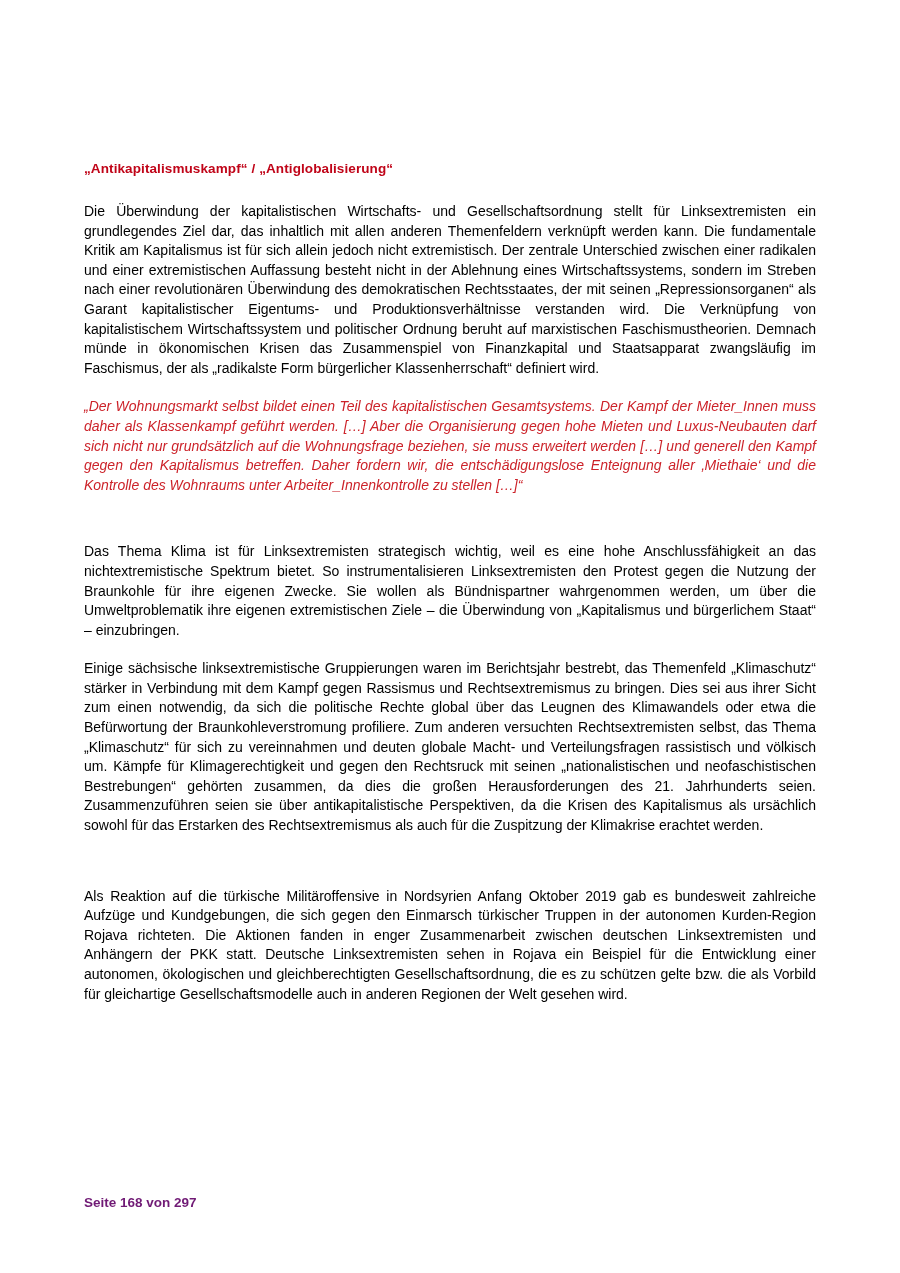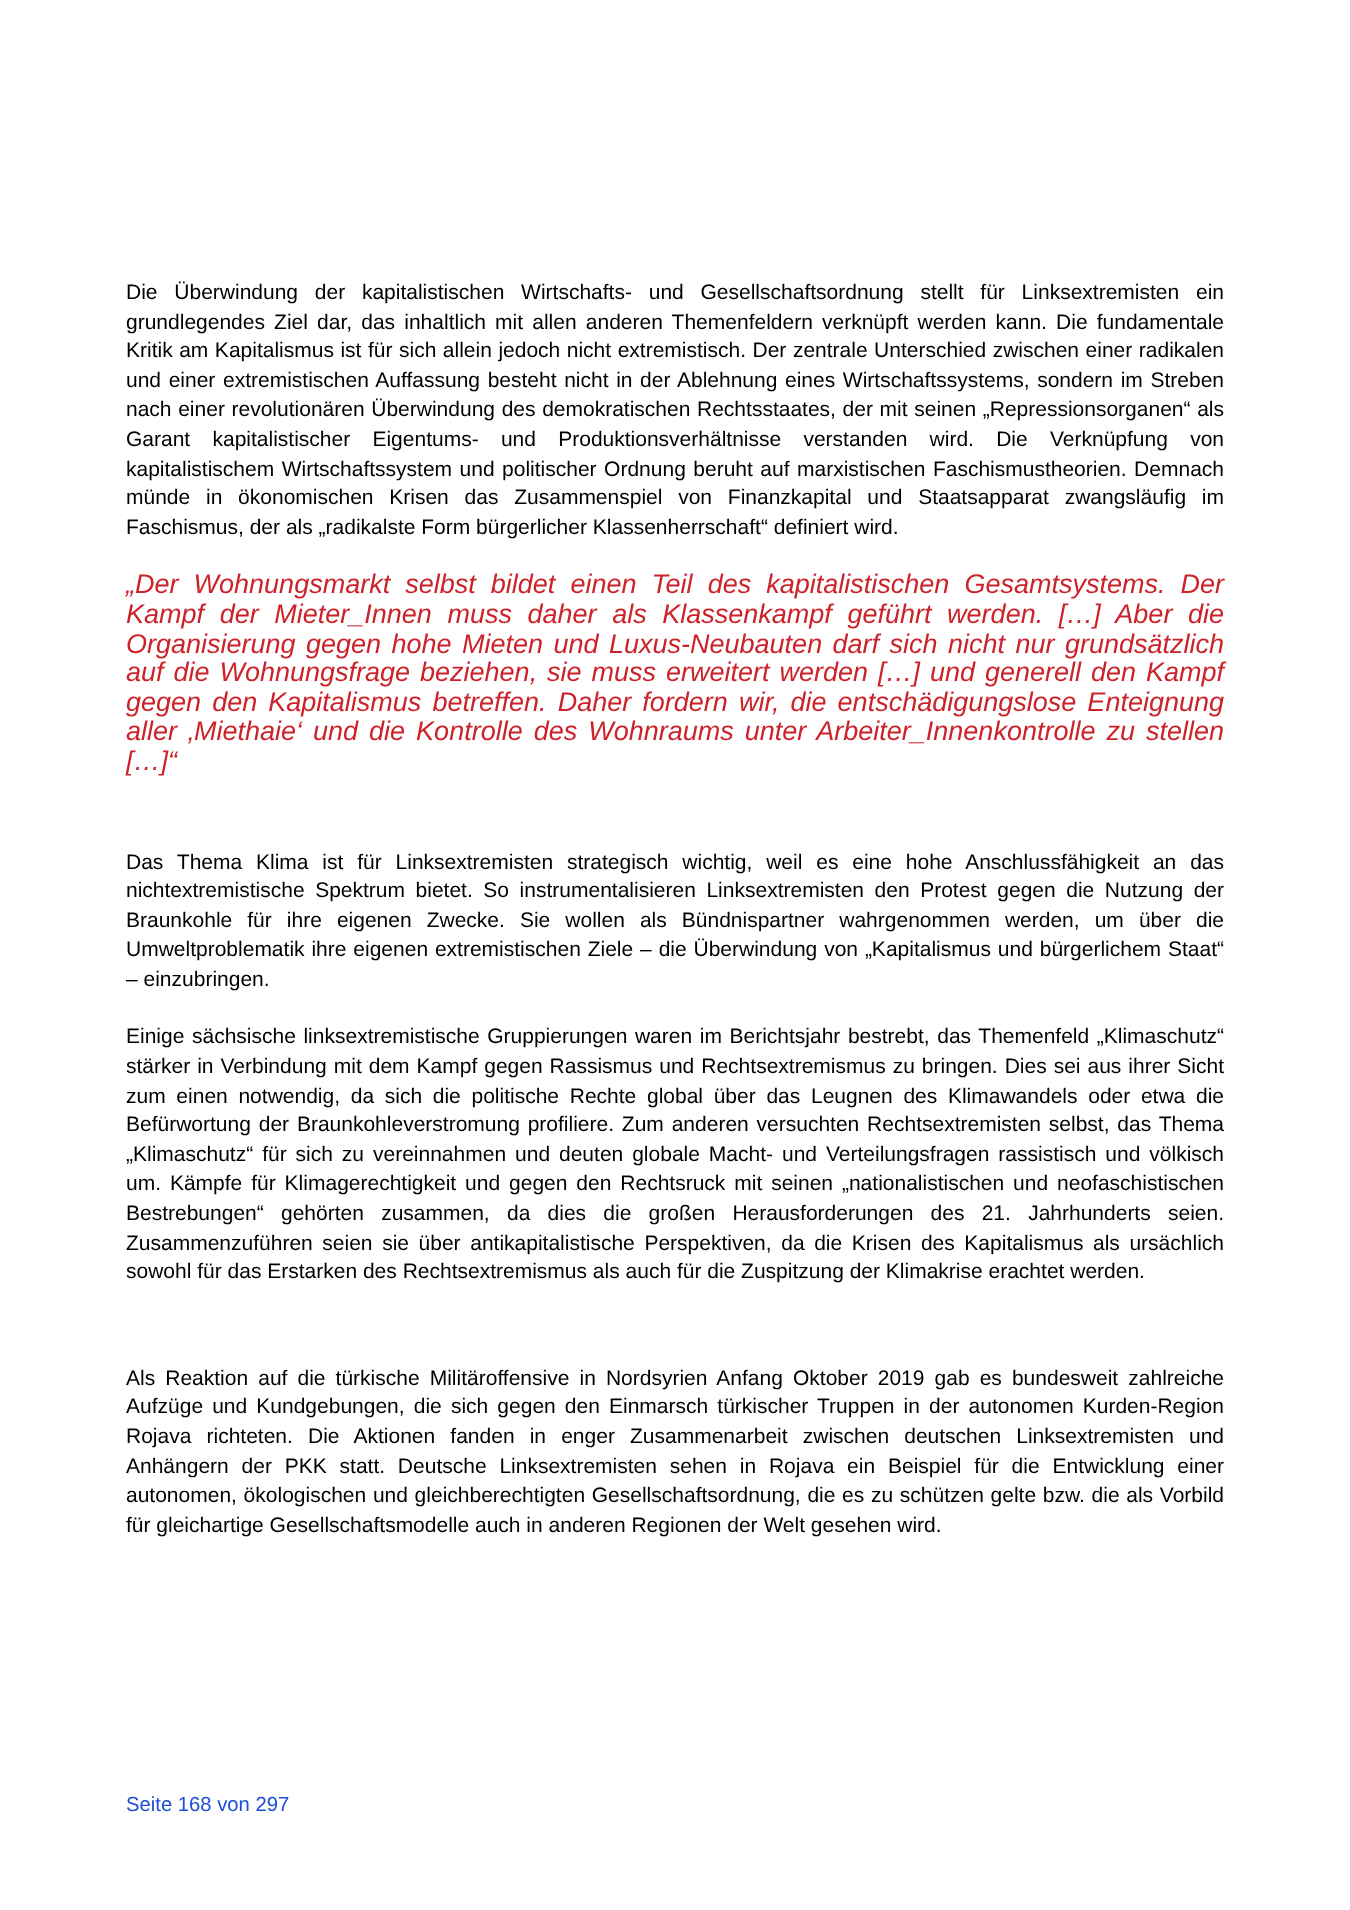--- a/index.html
+++ b/index.html
@@ -38,50 +38,52 @@
   p.body-text {
     font-size: 14px;
     line-height: 19.6px;
     color: #000000;
     text-align: justify;
     margin: 0;
     padding: 0;
     hyphens: none;
   }
   p.quote-text {
-    font-size: 18px;
+    font-size: 14px;
     line-height: 19.6px;
     color: #CC2229;
     font-style: italic;
     text-align: justify;
     margin: 0;
     padding: 0;
   }
   
   .gap-heading-to-para { height: 25px; }
   .gap-para-to-para    { height: 19px; }
   .gap-para-to-heading { height: 26px; }
   .gap-quote-to-heading{ height: 22px; }
 
   .footer {
     position: absolute;
     left: 84px;
     top: 1194px;
     font-size: 13.5px;
     line-height: 18px;
-    color: #1d4ed8;
+    color: #701a75;
+    font-weight: bold;
   }
 </style>
 </head>
 <body>
 
 <div class="page">
 
   <div class="content">
 
+    <h2 class="section-heading">„Antikapitalismuskampf“ / „Antiglobalisierung“</h2>
     <div class="gap-heading-to-para"></div>
 
     <p class="body-text">Die Überwindung der kapitalistischen Wirtschafts- und Gesellschaftsordnung stellt für Linksextremisten ein grundlegendes Ziel dar, das inhaltlich mit allen anderen Themenfeldern verknüpft werden kann. Die fundamentale Kritik am Kapitalismus ist für sich allein jedoch nicht extremistisch. Der zentrale Unterschied zwischen einer radikalen und einer extremistischen Auffassung besteht nicht in der Ablehnung eines Wirtschaftssystems, sondern im Streben nach einer revolutionären Überwindung des demokratischen Rechtsstaates, der mit seinen „Repressionsorganen“ als Garant kapitalistischer Eigentums- und Produktionsverhältnisse verstanden wird. Die Verknüpfung von kapitalistischem Wirtschaftssystem und politischer Ordnung beruht auf marxistischen Faschismustheorien. Demnach münde in ökonomischen Krisen das Zusammenspiel von Finanzkapital und Staatsapparat zwangsläufig im Faschismus, der als „radikalste Form bürgerlicher Klassenherrschaft“ definiert wird.</p>
     <div class="gap-para-to-para"></div>
 
 
     <p class="quote-text">„Der Wohnungsmarkt selbst bildet einen Teil des kapitalistischen Gesamtsystems. Der Kampf der Mieter_Innen muss daher als Klassenkampf geführt werden. […] Aber die Organisierung gegen hohe Mieten und Luxus-Neubauten darf sich nicht nur grundsätzlich auf die Wohnungsfrage beziehen, sie muss erweitert werden […] und generell den Kampf gegen den Kapitalismus betreffen. Daher fordern wir, die entschädigungslose Enteignung aller ‚Miethaie‘ und die Kontrolle des Wohnraums unter Arbeiter_Innenkontrolle zu stellen […]“</p>
     <div class="gap-quote-to-heading"></div>
 
     <div class="gap-heading-to-para"></div>

